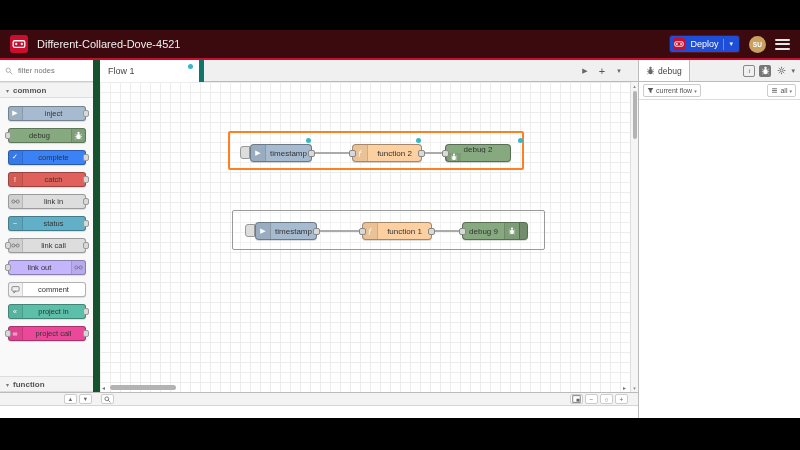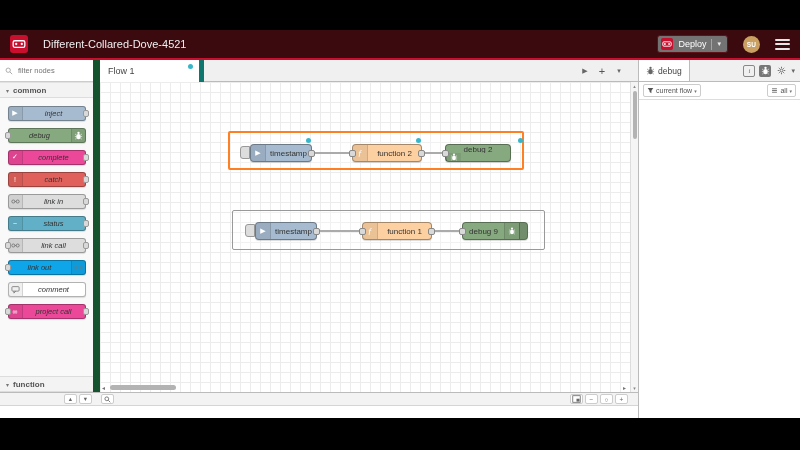--- a/index.html
+++ b/index.html
@@ -1,21 +1,21 @@
 <!DOCTYPE html>
 <html><head>
 <meta charset="utf-8">
 <style>
   html,body{margin:0;padding:0;}
   body{width:800px;height:450px;background:#000;position:relative;overflow:hidden;
        font-family:"Liberation Sans",sans-serif;-webkit-font-smoothing:antialiased;}
   .app{position:absolute;top:30px;left:0;width:800px;height:388px;background:#fff;}
 
   
-  .nr-header{height:28px;display:flex;align-items:center;padding:0 10px;gap:15px;box-sizing:border-box;}
+  .nr-header{height:28px;display:flex;align-items:center;padding:0 10px;gap:9px;box-sizing:border-box;}
   .logo{width:18px;height:18px;border-radius:3px;display:flex;align-items:center;justify-content:center;flex:0 0 auto;}
   .title{color:#f0f0f0;font-size:11px;white-space:nowrap;}
   .spacer{flex:1;}
   .deploy{display:flex;align-items:center;height:18px;border-radius:3px;border:1px solid #5f1118;
           color:#fff;font-size:9px;padding:0 6px 0 3px;gap:5px;cursor:pointer;}
   .deploy-ico{width:12px;height:12px;border-radius:2px;display:flex;align-items:center;justify-content:center;}
   .deploy-sep{width:1px;height:11px;background:rgba(255,255,255,.35);}
   .caret{font-size:7px;color:#eee;}
   .avatar{width:17px;height:17px;border-radius:50%;color:#fff;font-size:6.5px;font-weight:bold;
           display:flex;align-items:center;justify-content:center;letter-spacing:.3px;cursor:pointer;}
@@ -38,21 +38,21 @@
   .pal-cat .lbl{font-size:8px;font-weight:bold;color:#555;}
   .pal-cat.fn{position:absolute;bottom:0;left:0;right:0;border-top:1px solid #ddd;}
   .pal-body{padding:4px 0 0 0;}
   .pal-row{height:22px;display:flex;align-items:center;justify-content:center;cursor:grab;}
   .pal-node{position:relative;width:78px;height:15px;border:1px solid rgba(0,0,0,.3);border-radius:3px;
             display:flex;align-items:stretch;font-size:7.5px;color:#333;box-shadow:0 1px 1px rgba(0,0,0,.12);box-sizing:border-box;}
   .pal-node .ic{width:13px;display:flex;align-items:center;justify-content:center;background:rgba(0,0,0,.06);
                 color:#fff;font-size:7px;flex:0 0 auto;}
   .ic.left{border-right:1px solid rgba(0,0,0,.12);border-radius:2px 0 0 2px;}
   .ic.right{border-left:1px solid rgba(0,0,0,.12);border-radius:0 2px 2px 0;}
-  .pal-node .lbl{flex:1;display:flex;align-items:center;justify-content:center;white-space:nowrap;overflow:hidden;font-style:italic;}
+  .pal-node .lbl{flex:1;display:flex;align-items:center;justify-content:center;white-space:nowrap;overflow:hidden;}
   .pal-node.lighticon .ic{color:#777;}
   .pnub{position:absolute;width:6px;height:7px;top:3px;background:#d9d9d9;border:1px solid #999;border-radius:2px;box-sizing:border-box;}
   .pnub.l{left:-4px;}.pnub.r{right:-4px;}
 
   
   .flowcol{position:absolute;left:100px;top:0;width:538px;height:332px;}
   .tabstrip{position:relative;height:22px;background:#f0f0f0;border-bottom:1px solid #bbb;box-sizing:border-box;}
   .flowtab{position:absolute;left:0;top:0;width:104px;height:22px;background:#fff;border-right:5px solid #0f766e;
            box-sizing:border-box;display:flex;align-items:center;padding:0 8px;font-size:9px;color:#444;z-index:2;cursor:pointer;}
   .tabdot{position:absolute;right:6px;top:4px;width:5px;height:5px;border-radius:50%;}
@@ -125,21 +125,21 @@
   <header class="nr-header" style="background: rgb(58, 10, 14);">
     <div class="logo" style="background: rgb(200, 16, 46);">
       <svg width="14" height="14" viewBox="0 0 12 12">
           <rect x="1" y="3.2" width="10" height="5.6" rx="1.4" fill="none" stroke="#fff" stroke-width="1.1"></rect>
           <circle cx="3.6" cy="6" r="1" fill="#fff"></circle>
           <circle cx="8.4" cy="6" r="1" fill="#fff"></circle>
         </svg>
     </div>
     <div class="title">Different-Collared-Dove-4521</div>
     <div class="spacer"></div>
-    <button class="deploy" style="background: #737373; border-color: rgb(95, 17, 24);">
+    <button class="deploy" style="background: #1d4ed8; border-color: rgb(95, 17, 24);">
       <span class="deploy-ico" style="background: rgb(200, 16, 46);">
         <svg width="10" height="10" viewBox="0 0 10 10">
             <rect x="0.8" y="2.8" width="8.4" height="4.4" rx="1.2" fill="none" stroke="#fff" stroke-width="0.9"></rect>
             <circle cx="2.9" cy="5" r="0.9" fill="#fff"></circle>
             <circle cx="7.1" cy="5" r="0.9" fill="#fff"></circle>
           </svg>
       </span>
       <span>Deploy</span>
       <span class="deploy-sep"></span>
       <span class="caret">▾</span>
@@ -187,21 +187,21 @@
               <svg width="9" height="9" viewBox="0 0 10 10">
                   <ellipse cx="5" cy="6.2" rx="2.4" ry="3" fill="currentColor"></ellipse>
                   <circle cx="5" cy="2" r="1.3" fill="currentColor"></circle>
                   <path d="M1.2 3.4 2.8 4.4M1 6.2h1.8M1.4 9l1.5-1M8.8 3.4 7.2 4.4M9 6.2H7.2M8.6 9 7.1 8" stroke="currentColor" stroke-width="0.7" fill="none"></path>
                 </svg>
             </span>
           </div>
         </div>
 
         <div class="pal-row">
-          <div class="pal-node" style="background: #ec4899;">
+          <div class="pal-node" style="background: #3b82f6;">
             <span class="ic left">✓</span>
             <span class="lbl">complete</span>
             <span class="pnub r"></span>
           </div>
         </div>
 
         <div class="pal-row">
           <div class="pal-node" style="background: rgb(224, 97, 92);">
             <span class="ic left">!</span>
             <span class="lbl">catch</span>
@@ -240,21 +240,21 @@
                   <circle cx="7.4" cy="5" r="1.7" fill="none" stroke="currentColor" stroke-width="1"></circle>
                   <path d="M4.2 5h1.6" stroke="currentColor" stroke-width="1"></path>
                 </svg>
             </span>
             <span class="lbl">link call</span>
             <span class="pnub r"></span>
           </div>
         </div>
 
         <div class="pal-row">
-          <div class="pal-node lighticon" style="background: #0ea5e9; text-align: right;">
+          <div class="pal-node lighticon" style="background: #c4b5fd; text-align: right;">
             <span class="pnub l"></span>
             <span class="lbl">link out</span>
             <span class="ic right">
               <svg width="9" height="9" viewBox="0 0 10 10">
                   <circle cx="2.6" cy="5" r="1.7" fill="none" stroke="currentColor" stroke-width="1"></circle>
                   <circle cx="7.4" cy="5" r="1.7" fill="none" stroke="currentColor" stroke-width="1"></circle>
                   <path d="M4.2 5h1.6" stroke="currentColor" stroke-width="1"></path>
                 </svg>
             </span>
           </div>
@@ -265,20 +265,27 @@
             <span class="ic left">
               <svg width="9" height="9" viewBox="0 0 10 10">
                   <rect x="1" y="1.8" width="8" height="5" rx="1" fill="none" stroke="currentColor" stroke-width="0.9"></rect>
                   <path d="M3.2 6.8V9l2.2-2.2" fill="none" stroke="currentColor" stroke-width="0.9"></path>
                 </svg>
             </span>
             <span class="lbl">comment</span>
           </div>
         </div>
 
+        <div class="pal-row">
+          <div class="pal-node" style="background: rgb(92, 191, 169);">
+            <span class="ic left">«</span>
+            <span class="lbl">project in</span>
+            <span class="pnub r"></span>
+          </div>
+        </div>
 
 
         <div class="pal-row">
           <div class="pal-node" style="background: #ec4899;">
             <span class="pnub l"></span>
             <span class="ic left">∞</span>
             <span class="lbl">project call</span>
             <span class="pnub r"></span>
           </div>
         </div>

